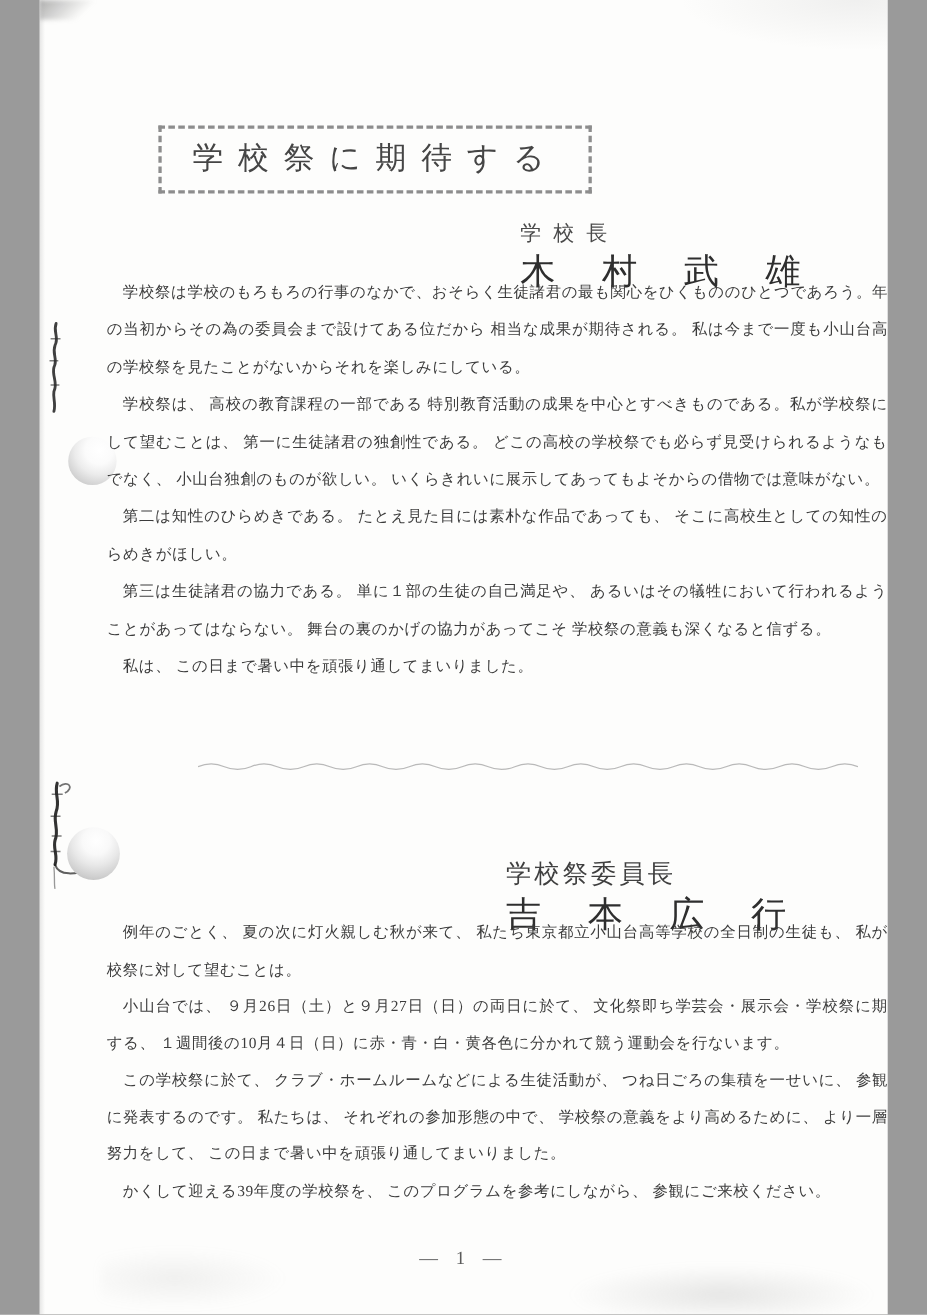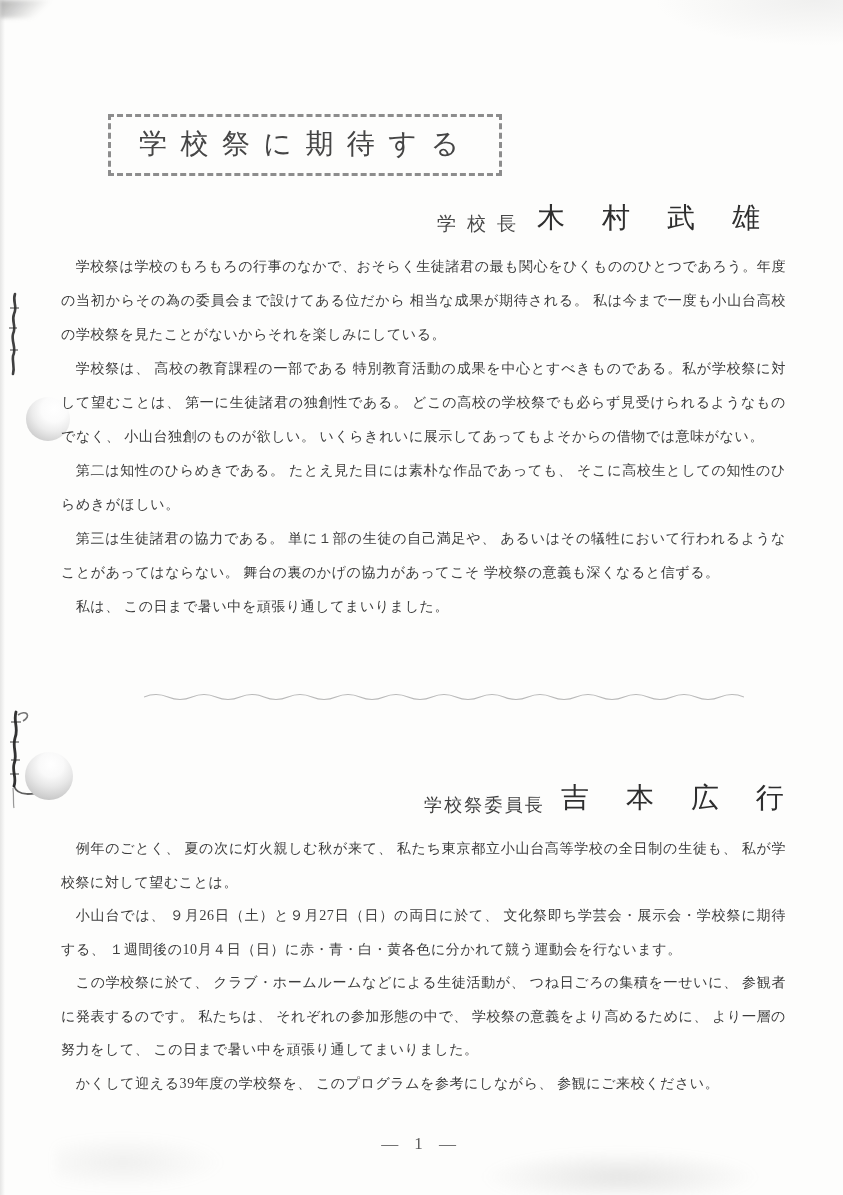--- a/index.html
+++ b/index.html
@@ -1,18 +1,18 @@
 <!DOCTYPE html>
 <html lang="ja"><head>
 <meta charset="utf-8">
 <style>
   html,body{margin:0;padding:0;background:#9a9a9a;}
   .page{
     position:relative;
-    width:843px;height:1195px;
+    width:771px;height:1195px;
     margin:0 auto;
     background:#fdfdfc;
     overflow:hidden;
     font-family:"Liberation Serif", serif;
     color:#3d3d3d;
   }
   
   .edge-left{position:absolute;left:0;top:0;width:5px;height:100%;
     background:linear-gradient(90deg,rgba(160,160,160,.25),rgba(160,160,160,0));}
   .edge-top-right{position:absolute;right:0;top:0;width:190px;height:46px;
@@ -42,26 +42,26 @@
     display:inline-block;
     border:3px dashed #8d8d8d;
     padding:8px 26px 10px 28px;
     background:#fdfdfc;
   }
   .title-box h1{
     margin:0;font-size:28px;font-weight:normal;
     letter-spacing:0.48em;color:#454545;white-space:nowrap;
   }
 
-  .author-row{position:absolute;display:flex;align-items:flex-end;white-space:nowrap;}
+  .author-row{position:absolute;display:flex;align-items:flex-start;white-space:nowrap;flex-direction:column;}
   .author-row-1{left:437px;top:199px;}
   .author-row-2{left:424px;top:779px;}
   .author-role-1{font-size:19px;letter-spacing:0.58em;color:#4a4a4a;margin-right:10px;}
-  .author-role-2{font-size:18px;letter-spacing:0.12em;color:#3f3f3f;margin-right:16px;}
-  .author-name{font-size:28px;letter-spacing:1.32em;color:#2e2e2e;}
+  .author-role-2{font-size:23px;letter-spacing:0.12em;color:#3f3f3f;margin-right:16px;}
+  .author-name{font-size:32px;letter-spacing:1.32em;color:#2e2e2e;}
 
   .body-block{position:absolute;left:61px;width:725px;}
   .body-1{top:250px;}
   .body-2{top:832px;}
   .body-block p{
     margin:0;font-size:14px;line-height:34px;
     text-align:justify;text-indent:1.05em;
     letter-spacing:0.04em;color:#3c3c3c;
   }
   .body-2 p{line-height:33.5px;}

